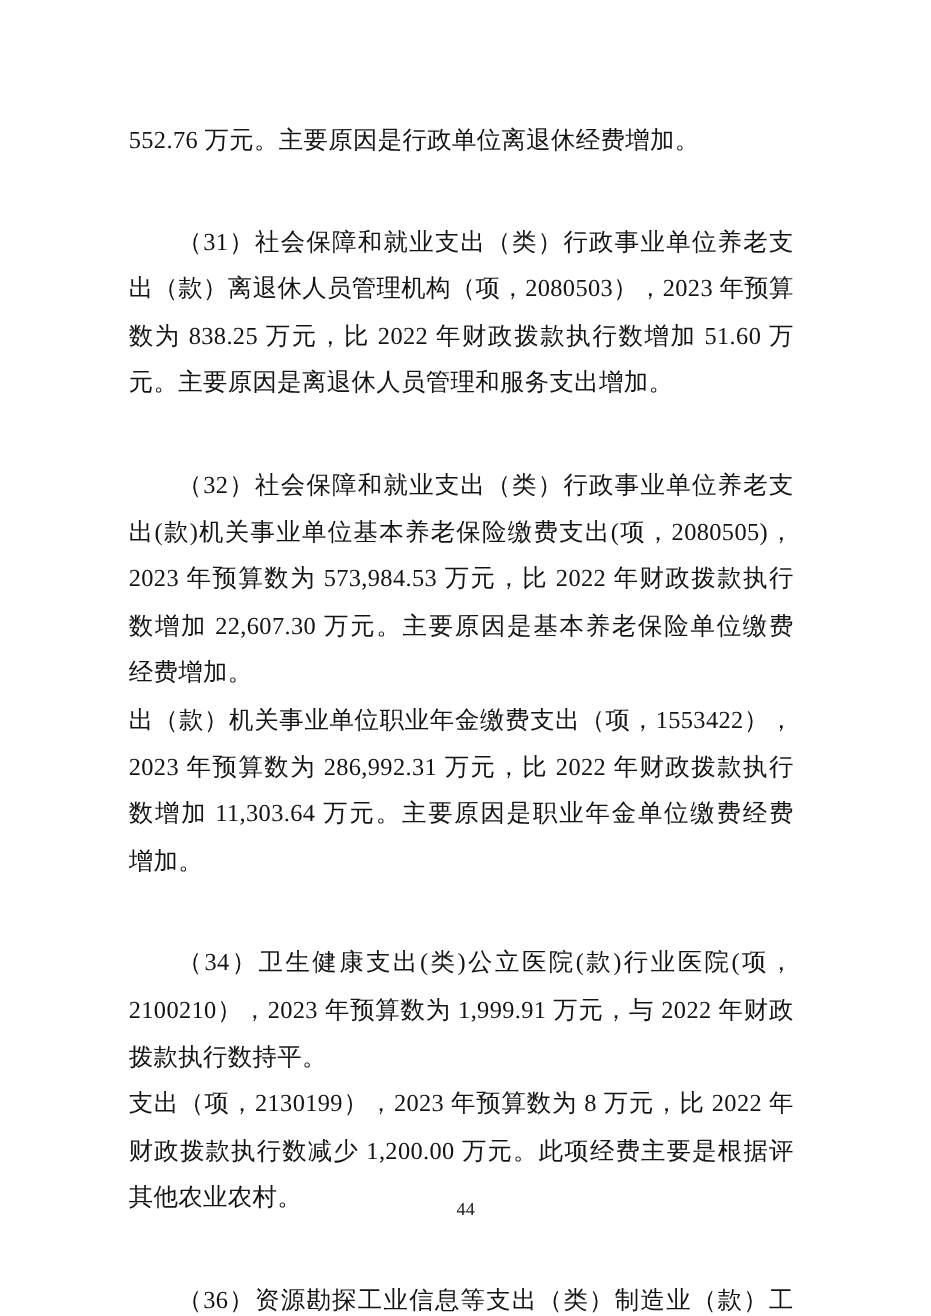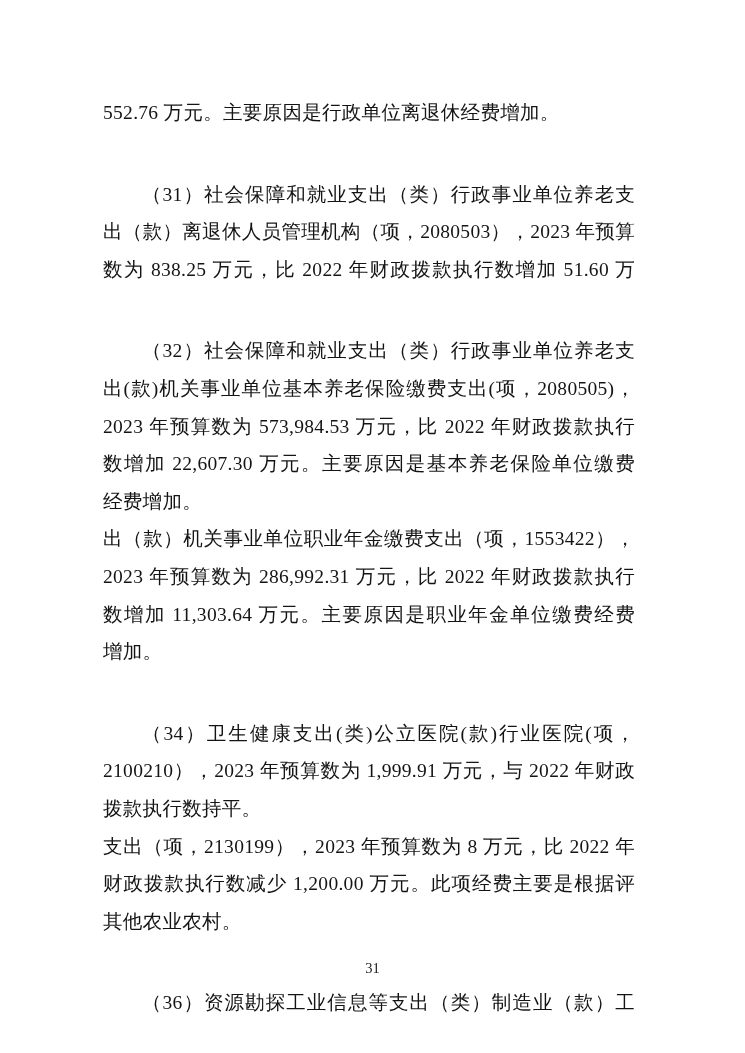--- a/index.html
+++ b/index.html
@@ -64,20 +64,21 @@
 
 <div class="page">
   <div class="text-body">
       <div class="paragraph">
         <div class="line last">552.76 万元。主要原因是行政单位离退休经费增加。</div>
       </div>
       <div class="paragraph">
         <div class="line first">（31）社会保障和就业支出（类）行政事业单位养老支</div>
         <div class="line">出（款）离退休人员管理机构（项，2080503），2023 年预算</div>
         <div class="line">数为 838.25 万元，比 2022 年财政拨款执行数增加 51.60 万</div>
+        <div class="line last">元。主要原因是离退休人员管理和服务支出增加。</div>
       </div>
       <div class="paragraph">
         <div class="line first">（32）社会保障和就业支出（类）行政事业单位养老支</div>
         <div class="line">出(款)机关事业单位基本养老保险缴费支出(项，2080505)，</div>
         <div class="line">2023 年预算数为 573,984.53 万元，比 2022 年财政拨款执行</div>
         <div class="line">数增加 22,607.30 万元。主要原因是基本养老保险单位缴费</div>
         <div class="line last">经费增加。</div>
       </div>
       <div class="paragraph">
         <div class="line">出（款）机关事业单位职业年金缴费支出（项，1553422），</div>
@@ -93,15 +94,15 @@
       <div class="paragraph">
         <div class="line">支出（项，2130199），2023 年预算数为 8 万元，比 2022 年</div>
         <div class="line">财政拨款执行数减少 1,200.00 万元。此项经费主要是根据评</div>
         <div class="line last">其他农业农村。</div>
       </div>
       <div class="paragraph">
         <div class="line first">（36）资源勘探工业信息等支出（类）制造业（款）工</div>
       </div>
     </div>
   <div class="footer">
-    <span class="page-number">31</span>
+    <span class="page-number">44</span>
   </div>
 </div>
 
 </body></html>

